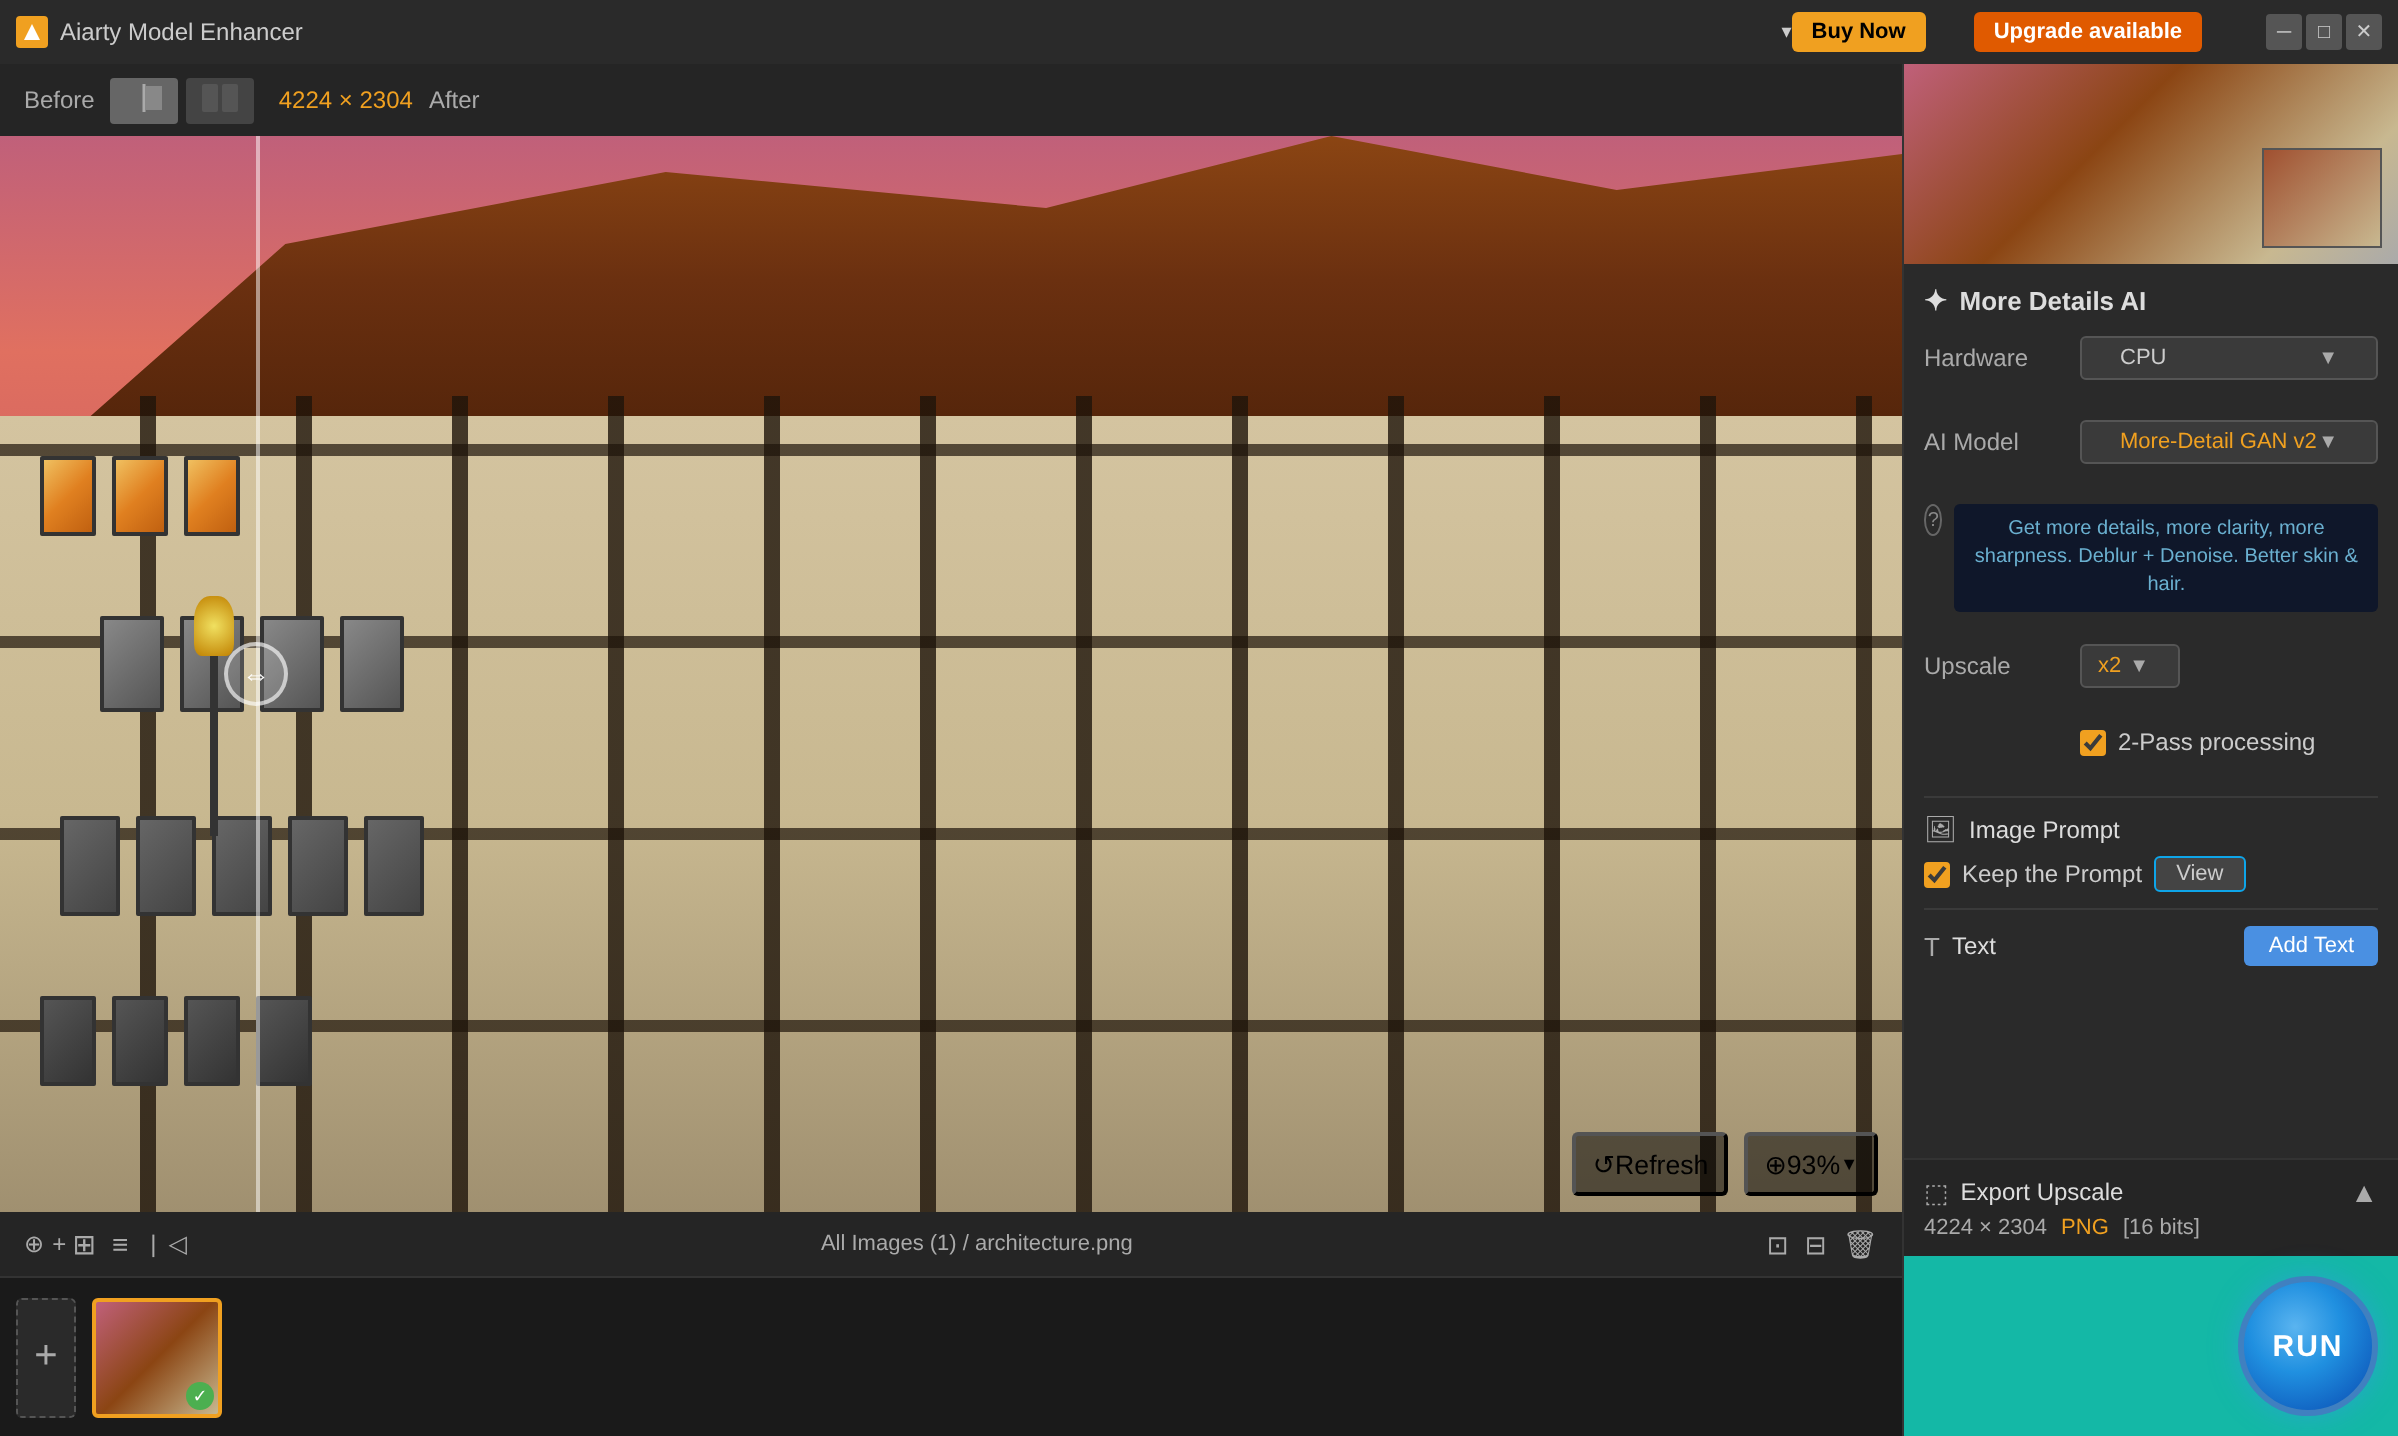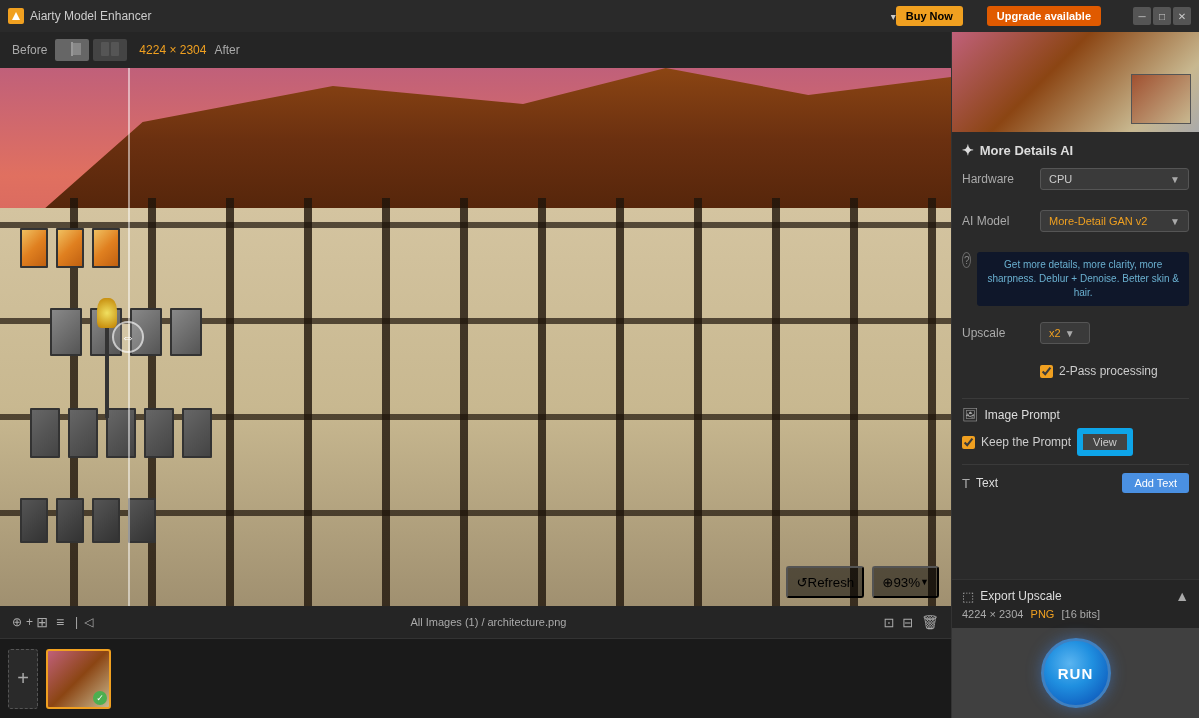--- a/index.html
+++ b/index.html
@@ -358,21 +358,21 @@
     .setting-label {
       color: #aaa;
       font-size: 12px;
       min-width: 70px;
     }
     .setting-select {
       flex: 1;
       background: #3a3a3a;
       border: 1px solid #555;
       color: #ccc;
-      padding: 4px 8px;
+      padding: 4px 19px;
       border-radius: 3px;
       font-size: 11px;
       display: flex;
       align-items: center;
       justify-content: space-between;
       cursor: pointer;
     }
     .setting-select .select-value {
       flex: 1;
     }
@@ -449,21 +449,21 @@
     }
 
     .keep-prompt-row {
       display: flex;
       align-items: center;
       gap: 6px;
       margin-bottom: 8px;
     }
     .view-btn-small {
       background: #444;
-      border: 6px solid #0ea5e9;
+      border: 1px solid #0ea5e9;
       color: #ccc;
       padding: 2px 10px;
       border-radius: 3px;
       cursor: pointer;
       font-size: 11px;
     }
 
     
     .text-section-header {
       display: flex;
@@ -503,24 +503,24 @@
     }
     .export-info {
       font-size: 11px;
       color: #aaa;
     }
     .export-info span.png { color: #f0a020; }
     .export-info span.bits { color: #aaa; }
 
     
     .run-section {
-      background: #404040;
+      background: #14b8a6;
       padding: 10px;
       display: flex;
-      justify-content: center;
+      justify-content: flex-end;
       flex-shrink: 0;
     }
     .run-btn {
       width: 70px;
       height: 70px;
       border-radius: 50%;
       background: radial-gradient(circle at 40% 35%, #5ab4f0 0%, #2090e0 40%, #1060c0 80%, #0040a0 100%);
       border: 3px solid #4080c0;
       color: #fff;
       font-size: 15px;

